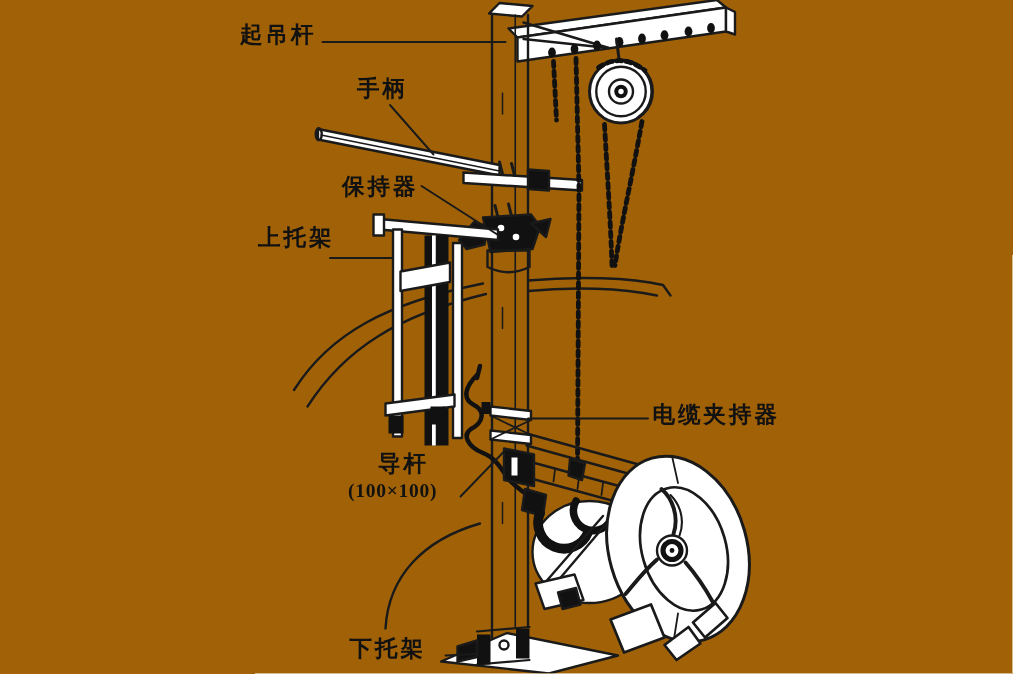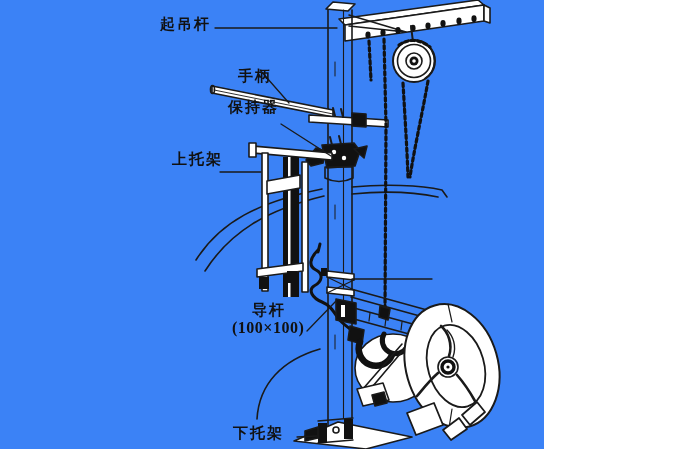--- a/index.html
+++ b/index.html
@@ -1,21 +1,21 @@
 <!DOCTYPE html>
 <html><head>
 <meta charset="utf-8">
 <style>
   html,body{margin:0;padding:0;background:#fff;}
-  #stage{position:relative;width:544px;height:449px;background:#3b82f6;overflow:hidden;
+  #stage{position:relative;width:675px;height:449px;background:#a16207;overflow:hidden;
          font-family:"Liberation Serif", serif;}
   #drawing{position:absolute;left:0;top:0;}
   .lbl{position:absolute;color:#111;font-weight:600;font-size:15px;letter-spacing:2px;
        white-space:nowrap;line-height:1;}
-  .lbl.small{font-size:16px;letter-spacing:0.5px;}
+  .lbl.small{font-size:13px;letter-spacing:0.5px;}
   svg *{vector-effect:non-scaling-stroke;}
 </style>
 </head>
 <body>
 
 <div id="stage">
 
   <svg id="drawing" width="675" height="449" viewBox="0 0 675 449" fill="none" stroke="#1a1a1a" stroke-width="1.6" stroke-linecap="round" stroke-linejoin="round">
 
     <g>
@@ -166,20 +166,21 @@
       <path d="M260,70 L289,103"></path>
       <path d="M281,124 L331,156"></path>
       <path d="M220,172 L261,172"></path>
       <path d="M352,279 L432,279"></path>
       <path d="M307,331 L336,301"></path>
       <path d="M297,437 L317,436"></path>
     </g>
   </svg>
 
   <div class="lbl" style="left:160px;top:17px">起吊杆</div>
-  <div class="lbl" style="left:238px;top:69px">手柄</div>
-  <div class="lbl" style="left:228px;top:100px">保持器</div>
+  <div class="lbl" style="left:238px;top:53px">手柄</div>
+  <div class="lbl" style="left:228px;top:118px">保持器</div>
   <div class="lbl" style="left:172px;top:152px">上托架</div>
+  <div class="lbl" style="left:435px;top:270px">电缆夹持器</div>
   <div class="lbl" style="left:252px;top:303px">导杆</div>
   <div class="lbl small" style="left:232px;top:320px">(100×100)</div>
   <div class="lbl" style="left:233px;top:426px">下托架</div>
 
 </div>
 
 </body></html>

